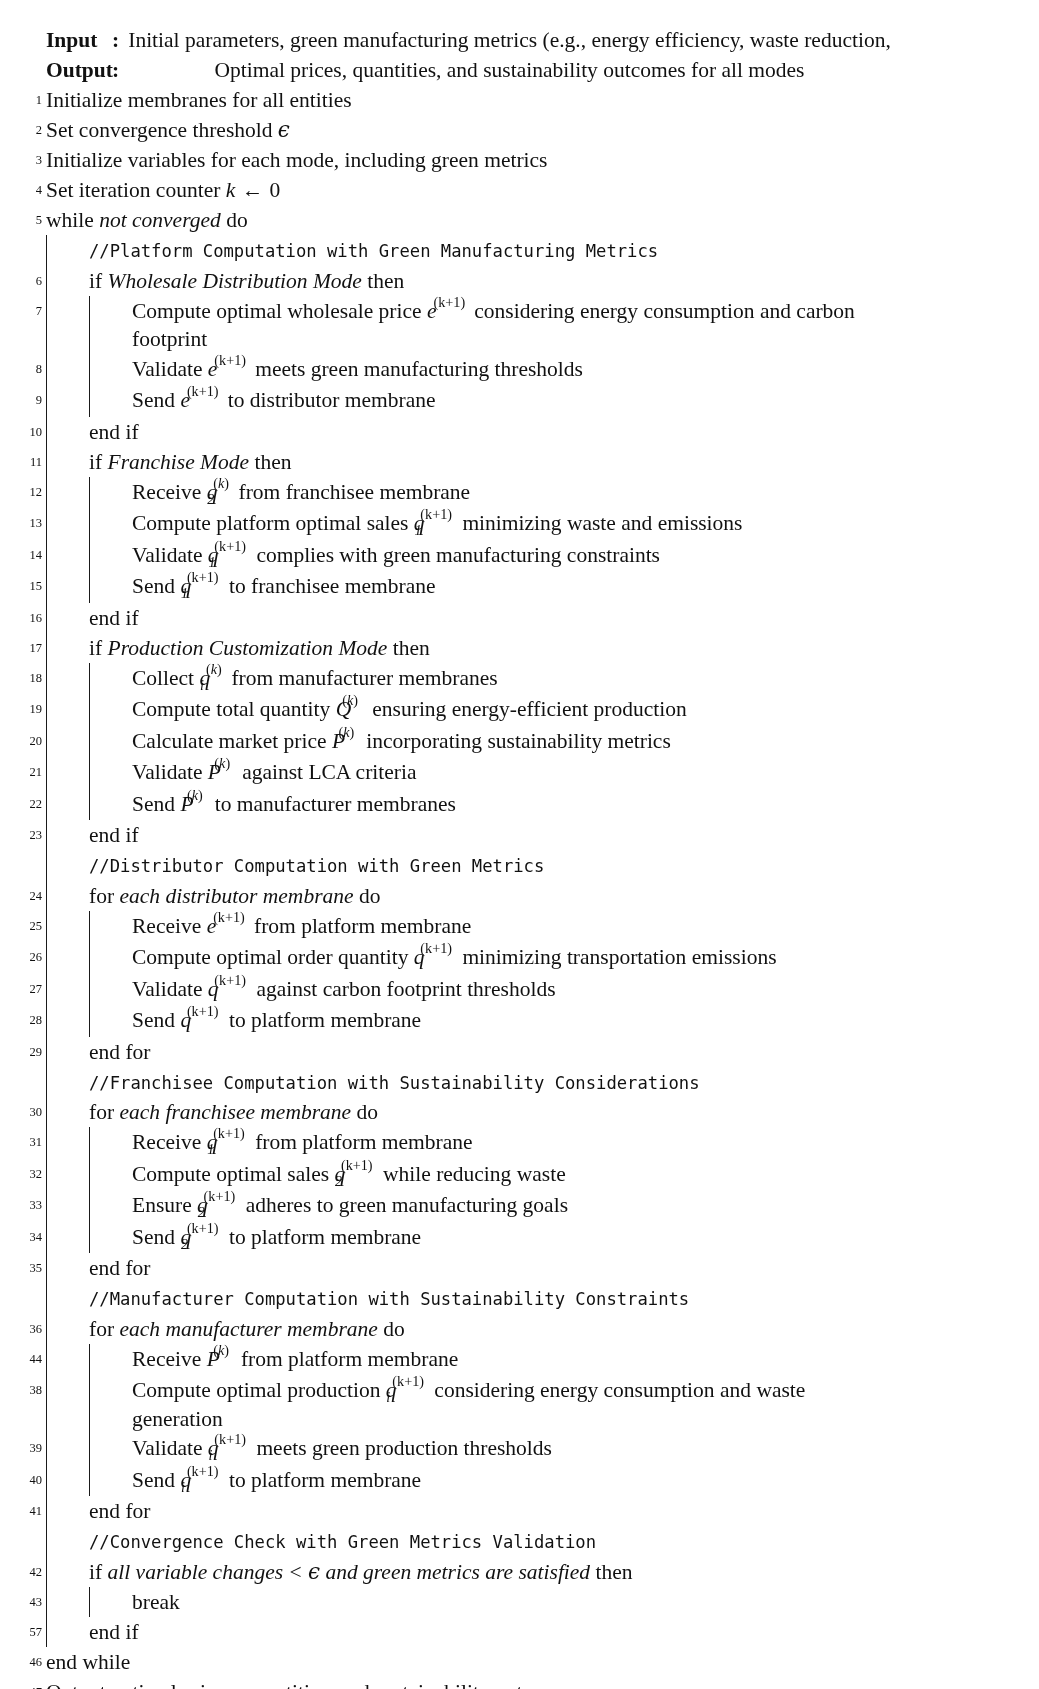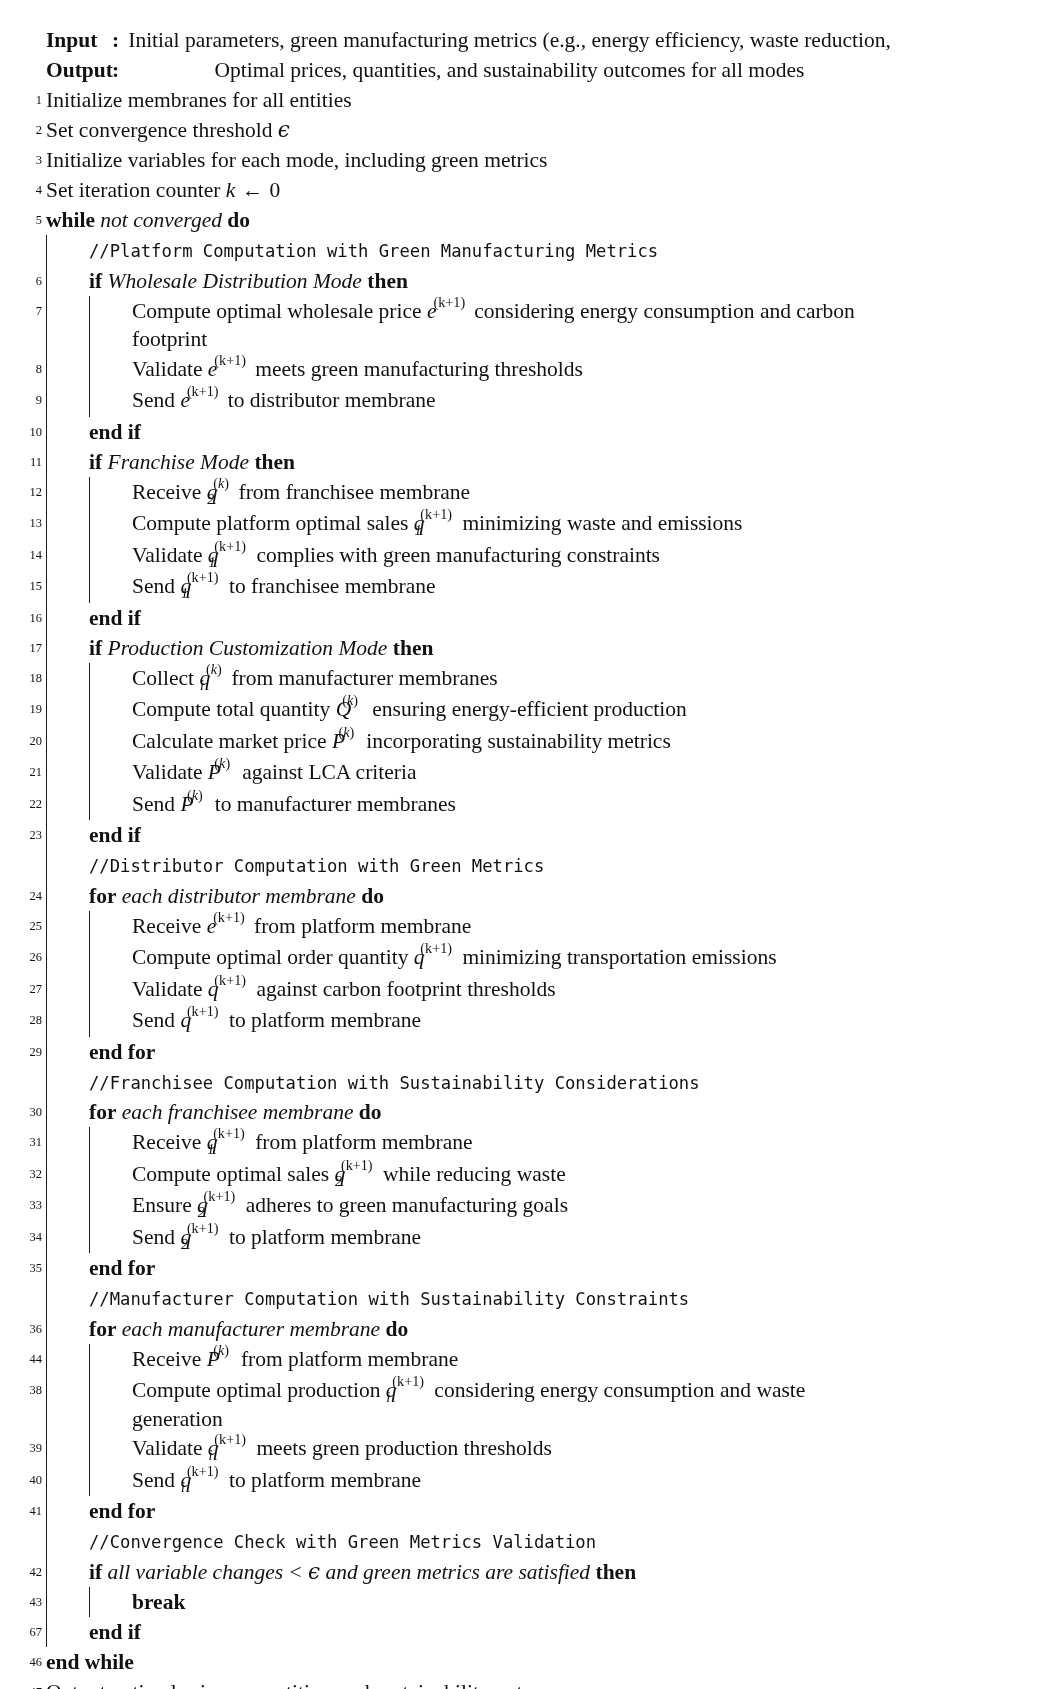--- a/index.html
+++ b/index.html
@@ -89,21 +89,21 @@
     flex: 1 1 auto;
     max-width: 840px;
     text-align: center;
   }
   .headtext .cont {
     display: block;
     padding-left: 36px;
   }
 
   
-  .kw { font-weight: bold; }
+  .kw { font-weight: normal; }
   .cond { font-style: italic; }
   .var { font-style: italic; }
   .cmt {
     font-family: "DejaVu Sans Mono", "Liberation Mono", monospace;
     font-size: 17.2px;
     letter-spacing: 0px;
     line-height: 26.5px;
   }
   .sbsp {
     display: inline-block;
@@ -409,21 +409,21 @@
         <div class="guide first"></div>
         <div class="body"><span class="kw">if</span> <span class="cond">all variable changes <span class="arr">&lt;</span> <span class="eps">ϵ</span> and green metrics are satisfied</span> <span class="kw">then</span></div>
       </div>
       <div class="row">
         <div class="lineno">43</div>
         <div class="guide first"></div>
         <div class="guide"></div>
         <div class="body"><span class="kw">break</span></div>
       </div>
       <div class="row">
-        <div class="lineno">67</div>
+        <div class="lineno">57</div>
         <div class="guide first"></div>
         <div class="body"><span class="kw">end if</span></div>
       </div>
       <div class="row">
         <div class="lineno">46</div>
         <div class="body"><span class="kw">end while</span></div>
       </div>
       <div class="row">
         <div class="lineno">47</div>
         <div class="body"><span>Output optimal prices, quantities, and sustainability outcomes</span></div>

